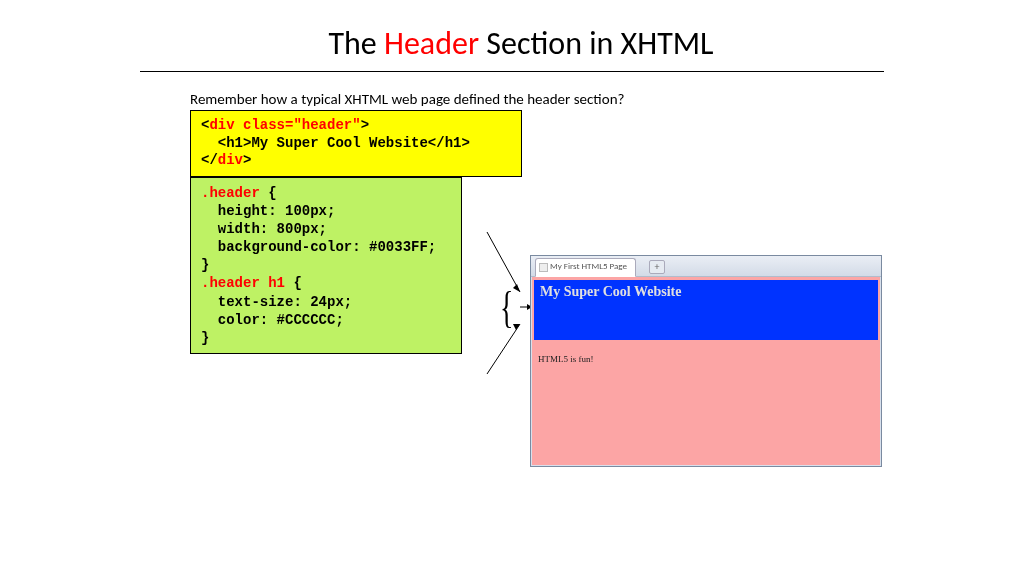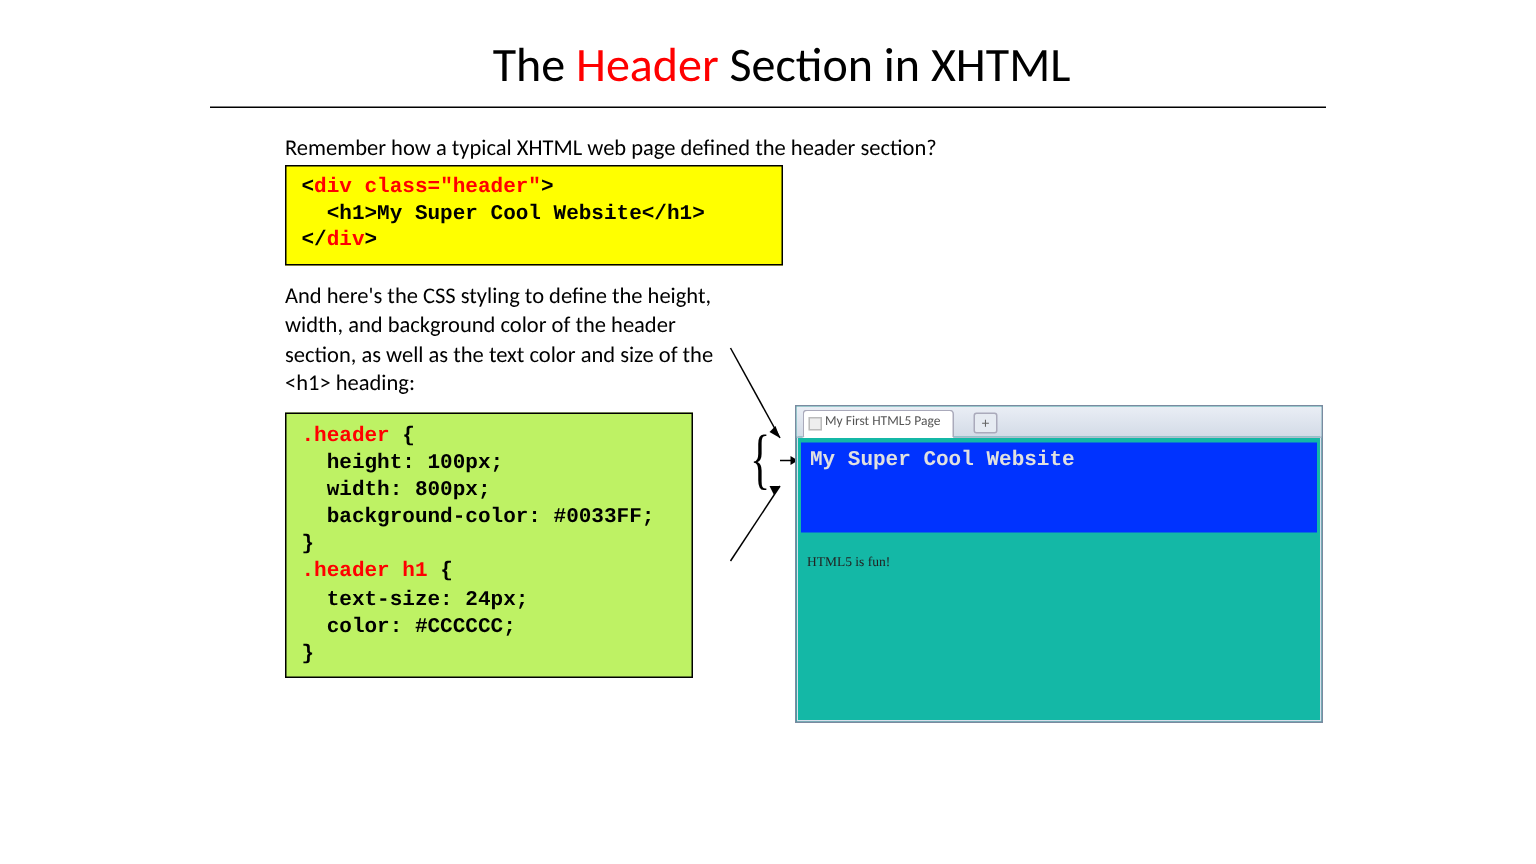--- a/index.html
+++ b/index.html
@@ -86,25 +86,25 @@
     position: absolute;
     stroke: #000;
     stroke-width: 1;
     fill: none;
   }
 
   
   .browser-mock {
     position: absolute;
     left: 530px;
-    top: 246px;
+    top: 231px;
     width: 350px;
     height: 210px;
     border: 1.5px solid #7a8aa0;
-    background: #14b8a6;
+    background: #fca5a5;
     box-shadow: 0 0 0 1px #d8e0ec inset;
   }
   .browser-chrome {
     height: 20px;
     background: linear-gradient(#eaeef5, #d3dbe7);
     border-bottom: 1px solid #b0bccc;
     position: relative;
   }
   .tab {
     position: absolute;
@@ -145,21 +145,21 @@
   }
   .blue-header {
     background: #0033FF;
     height: 52px;
     padding: 4px 6px;
   }
   .blue-header-title {
     color: #e0e0e0;
     font-weight: bold;
     font-size: 14px;
-    font-family: Liberation Mono, monospace;
+    font-family: Liberation Serif, serif;
   }
   .page-text {
     font-size: 9px;
     margin: 14px 4px;
     color: #222;
     font-family: "Times New Roman", serif;
   }
 </style>
 </head>
 <body>
@@ -170,21 +170,20 @@
     <span>The </span><span class="title-red">Header</span><span> Section in XHTML</span>
   </h1>
   <hr class="rule">
 
   <div class="intro">Remember how a typical XHTML web page defined the header section?</div>
 
   <div class="codebox"><span>&lt;</span><span class="tag">div class="header"</span><span>&gt;</span>
 <span>  &lt;h1&gt;My Super Cool Website&lt;/h1&gt;</span>
 <span>&lt;/</span><span class="tag">div</span><span>&gt;</span></div>
 
-  <div class="midtext">And here's the CSS styling to define the height, width, and background color of the header section, as well as the text color and size of the &lt;h1&gt; heading:</div>
 
   <div class="codebox2"><span class="sel">.header</span><span> {</span>
 <span>  height: 100px;</span>
 <span>  width: 800px;</span>
 <span>  background-color: #0033FF;</span>
 <span>}</span>
 <span class="sel">.header h1</span><span> {</span>
 <span>  text-size: 24px;</span>
 <span>  color: #CCCCCC;</span>
 <span>}</span></div>

